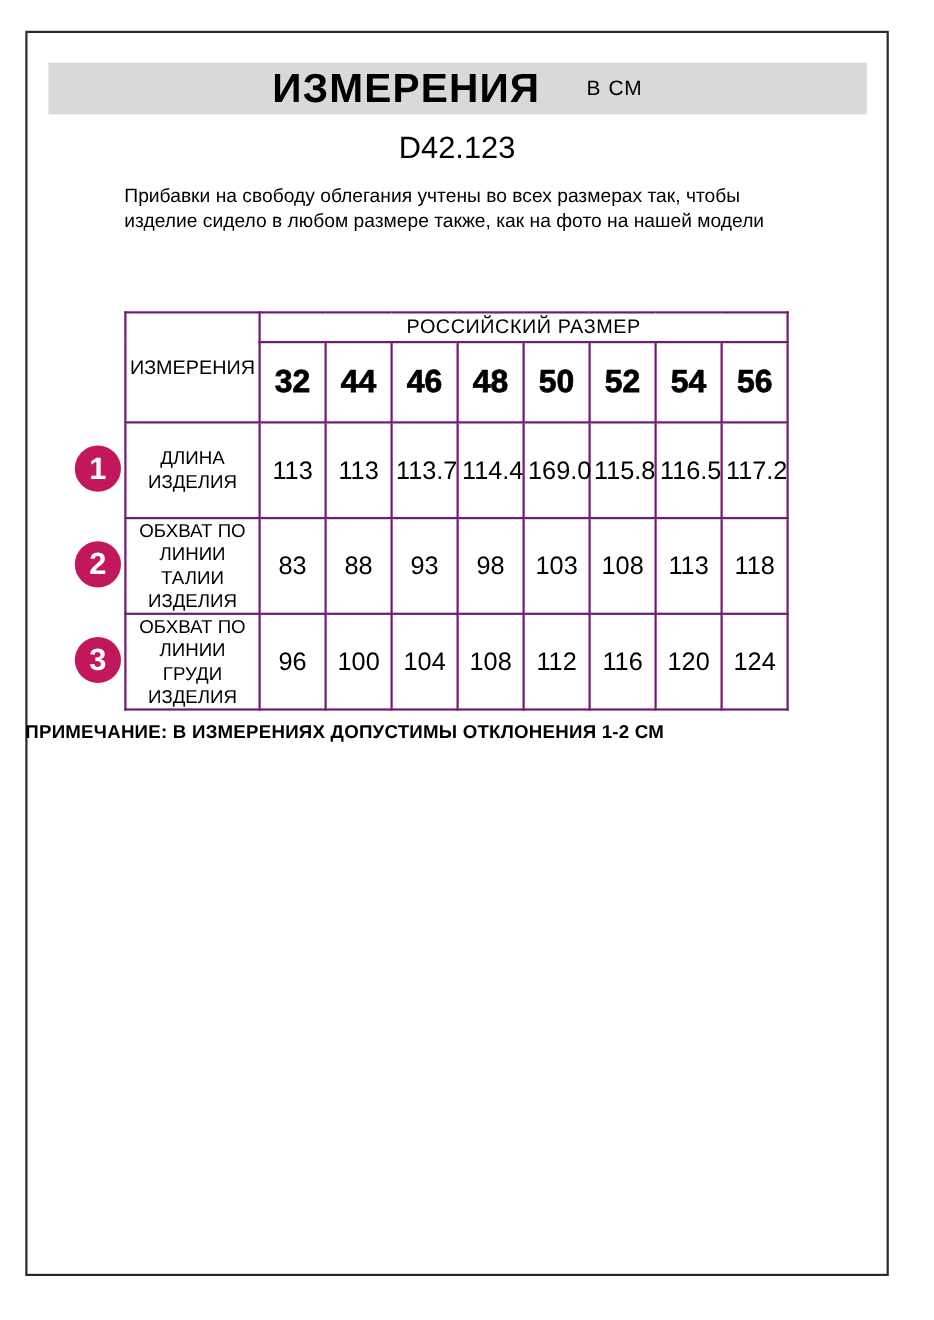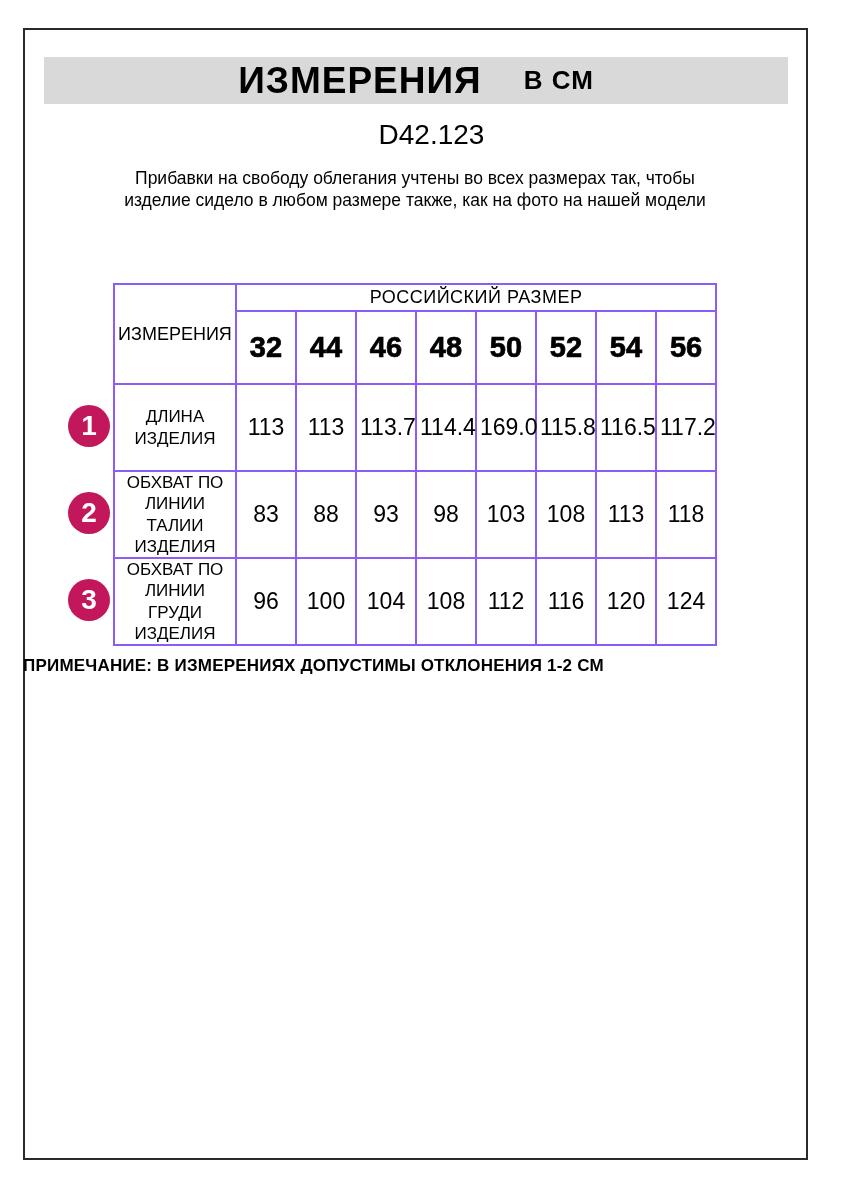--- a/index.html
+++ b/index.html
@@ -15,35 +15,35 @@
     border:2px solid #2a2a2a;box-sizing:border-box;background:#fff;
   }
   .banner{
     position:absolute;left:44px;top:57px;width:744px;height:47px;
     background:#d9d9d9;
     display:flex;align-items:center;justify-content:center;gap:42px;
     transform:translateX(0);
   }
   .banner .t1{font-size:37px;font-weight:bold;letter-spacing:1px;}
   .banner .t2{font-size:37px;font-weight:bold;letter-spacing:1px;-webkit-text-stroke:1.2px #000;}
-  .banner .t3{font-size:26px;font-weight:bold;letter-spacing:1px;}
+  .banner .t3{font-size:19px;font-weight:normal;letter-spacing:1px;}
   .model-code{
-    position:absolute;left:39px;top:119px;width:785px;
+    position:absolute;left:23px;top:119px;width:785px;
     text-align:center;font-size:28px;font-weight:normal;
   }
   .description{
     position:absolute;left:113px;top:149px;width:604px;
-    text-align:center;font-size:17.5px;line-height:1.26;
+    text-align:left;font-size:17.5px;line-height:1.26;
   }
   table.meas{
     position:absolute;left:113px;top:283px;
     border-collapse:collapse;table-layout:fixed;width:602px;
   }
   table.meas th,table.meas td{
-    border:2px solid #8b5cf6;text-align:center;vertical-align:middle;
+    border:2px solid #701a75;text-align:center;vertical-align:middle;
     padding:0 3px;box-sizing:border-box;
   }
   tr.group-row{height:27px;}
   th.group{font-size:18px;font-weight:normal;letter-spacing:0.5px;}
   th.corner{font-size:18px;font-weight:normal;}
   tr.sizes-row{height:73px;}
   th.size{font-size:29px;font-weight:bold;-webkit-text-stroke:0.7px #000;}
   tbody tr{height:87px;}
   tbody tr td{border-top-width:3px;}
   td.rlabel{font-size:17px;line-height:1.25;margin-left:13px;}

